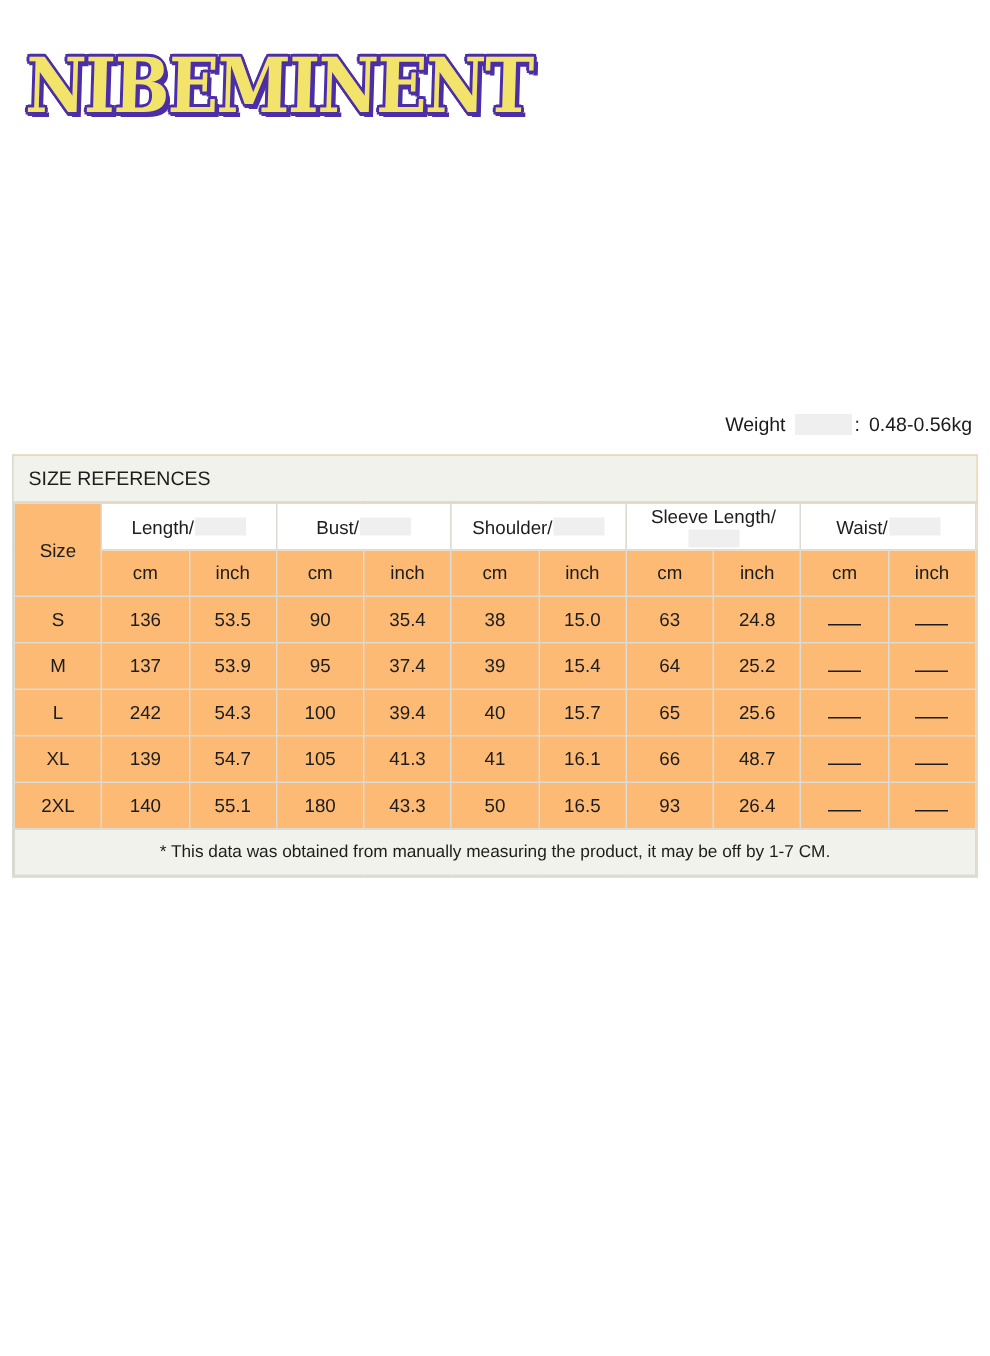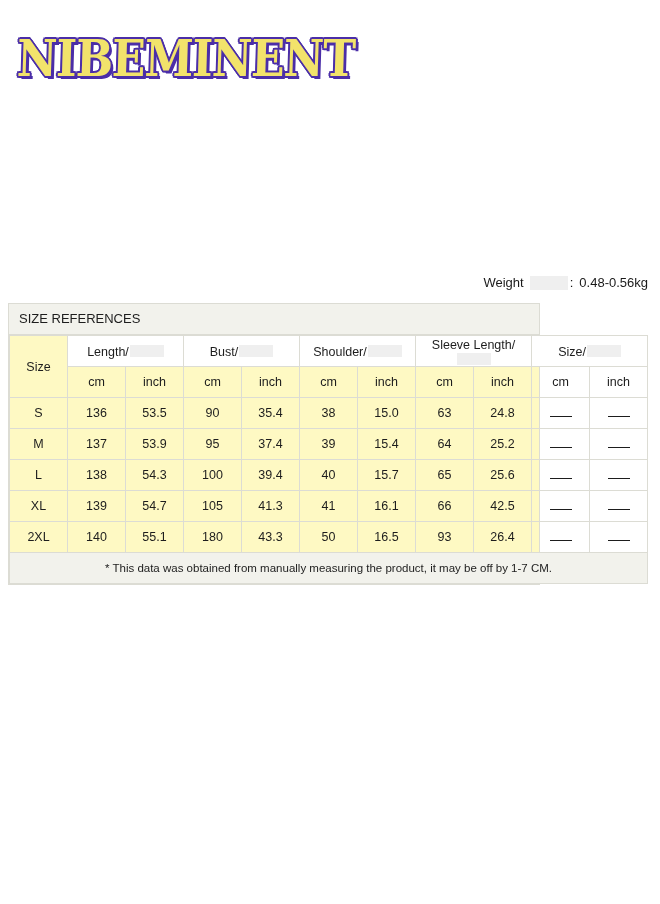--- a/index.html
+++ b/index.html
@@ -63,23 +63,23 @@
     margin: 0 2px;
   }
   .weight-colon { margin-right: 6px; }
   .weight-value { }
 
   
   .card {
     position: absolute;
     left: 8px;
     top: 303px;
-    width: 532px;
+    width: 644px;
     border: 1px solid #dcdcd4;
-    background: #fef9c3;
+    background: #fdba74;
     box-sizing: border-box;
   }
   .card-title {
     height: 30px;
     line-height: 30px;
     padding-left: 10px;
     font-size: 13px;
     color: #1d1d1d;
     background: #f2f2ec;
     border-bottom: 1px solid #dcdcd4;
@@ -172,21 +172,21 @@
         <td colspan="2" class="group-head">
           <span class="grp-label">Bust/</span><span class="redact"></span>
         </td>
         <td colspan="2" class="group-head">
           <span class="grp-label">Shoulder/</span><span class="redact"></span>
         </td>
         <td colspan="2" class="group-head">
           <span class="grp-label">Sleeve Length/</span><span class="redact"></span>
         </td>
         <td colspan="2" class="group-head">
-          <span class="grp-label">Size/</span><span class="redact"></span>
+          <span class="grp-label">Waist/</span><span class="redact"></span>
         </td>
       </tr>
       <tr>
         <td>cm</td>
         <td>inch</td>
         <td>cm</td>
         <td>inch</td>
         <td>cm</td>
         <td>inch</td>
         <td>cm</td>
@@ -216,41 +216,41 @@
         <td>37.4</td>
         <td>39</td>
         <td>15.4</td>
         <td>64</td>
         <td>25.2</td>
         <td><span class="dash"></span></td>
         <td><span class="dash"></span></td>
       </tr>
       <tr>
         <td class="size-cell">L</td>
-        <td>138</td>
+        <td>242</td>
         <td>54.3</td>
         <td>100</td>
         <td>39.4</td>
         <td>40</td>
         <td>15.7</td>
         <td>65</td>
         <td>25.6</td>
         <td><span class="dash"></span></td>
         <td><span class="dash"></span></td>
       </tr>
       <tr>
         <td class="size-cell">XL</td>
         <td>139</td>
         <td>54.7</td>
         <td>105</td>
         <td>41.3</td>
         <td>41</td>
         <td>16.1</td>
         <td>66</td>
-        <td>42.5</td>
+        <td>48.7</td>
         <td><span class="dash"></span></td>
         <td><span class="dash"></span></td>
       </tr>
       <tr>
         <td class="size-cell">2XL</td>
         <td>140</td>
         <td>55.1</td>
         <td>180</td>
         <td>43.3</td>
         <td>50</td>

